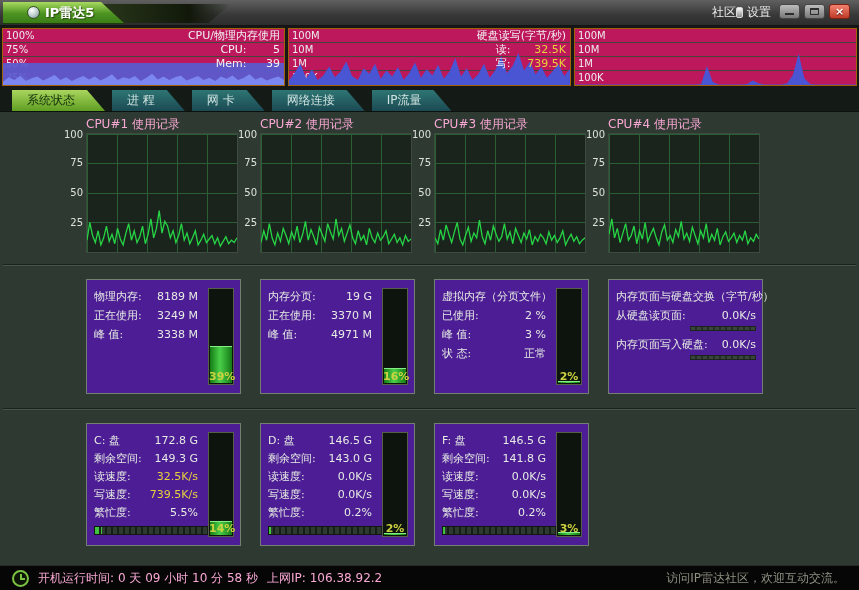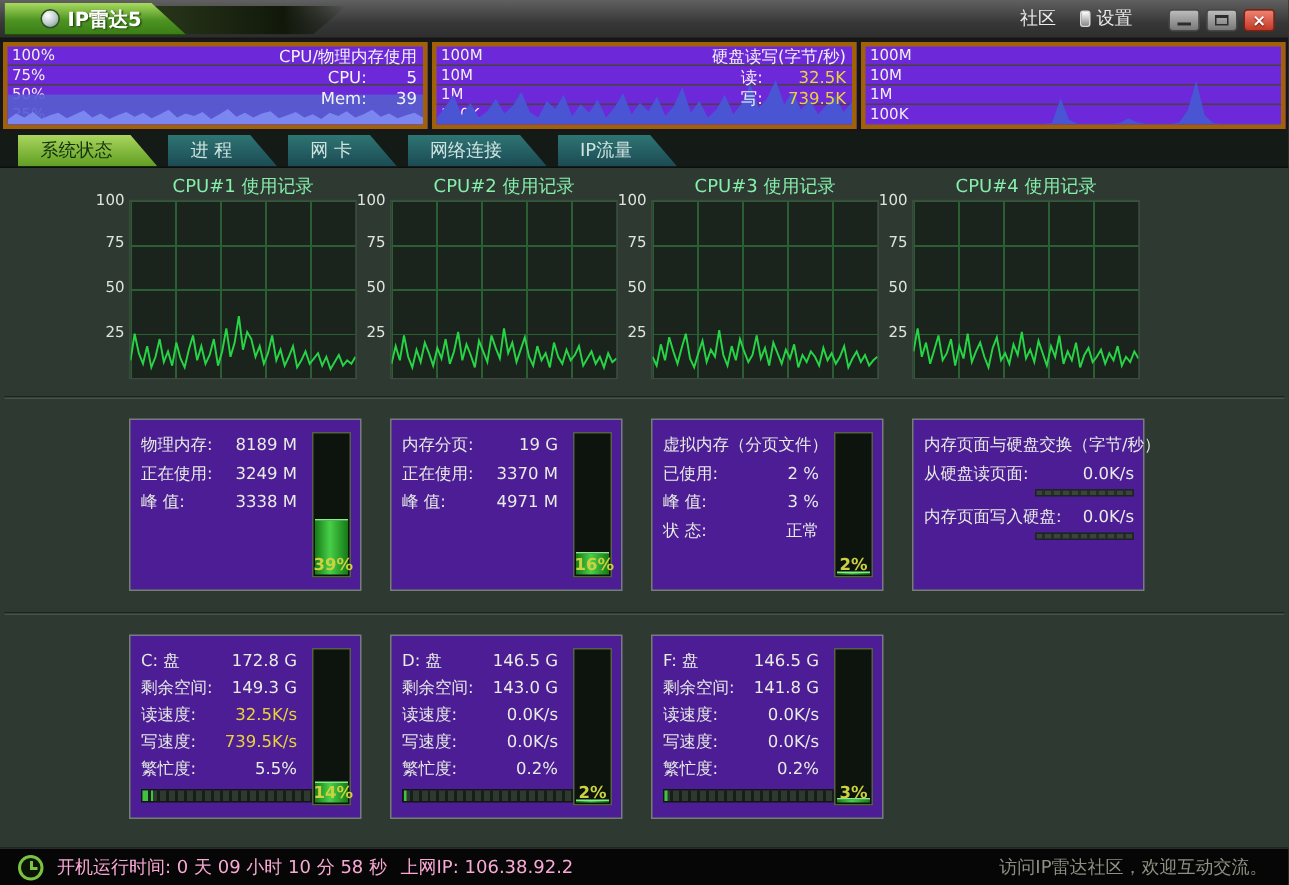--- a/index.html
+++ b/index.html
@@ -6,33 +6,33 @@
   html,body{width:859px;height:590px;overflow:hidden}
   body{font-family:"DejaVu Sans","Liberation Sans",sans-serif;background:#2e3932;position:relative}
 
   
   .titlebar{height:26px;background:linear-gradient(#606060,#383838 60%,#2d2d2d);border-bottom:1px solid #141414;position:relative;display:flex;align-items:center}
   .ribbon{position:absolute;left:3px;top:2px;width:235px;height:22px}
   .ribbon-tail{position:absolute;left:88px;top:2px;width:140px;height:19px;background:linear-gradient(90deg,#2c3a1c,#11180a 70%,rgba(17,24,10,0));clip-path:polygon(0 0,100% 0,84% 100%,0 100%)}
   .ribbon-green{position:absolute;left:0;top:0;width:122px;height:22px;background:linear-gradient(#a8da5f,#4d9422 55%,#3a7d16);clip-path:polygon(0 0,98px 0,122px 22px,0 22px);display:flex;align-items:center;gap:5px;padding-left:24px;border-bottom:1px solid #1e3c0c}
   .logo{width:13px;height:13px;border-radius:50%;background:radial-gradient(circle at 35% 30%,#ffffff,#b9c9c9 55%,#66807f);border:1px solid #2f4f1f;flex:none}
   .apptitle{font-size:13px;font-weight:bold;color:#fff;text-shadow:1px 1px 1px #274a0e;white-space:nowrap}
-  .menu{margin-left:auto;display:flex;align-items:flex-end;gap:16px;padding-right:9px}
+  .menu{margin-left:auto;display:flex;align-items:flex-start;padding-right:9px}
   .menu-item{font-size:12px;color:#ececec;display:flex;align-items:center;gap:4px;cursor:default}
   .settings-glyph{width:7px;height:11px;border:1px solid #d8d8d8;border-radius:2px;background:linear-gradient(#fdfdfd,#8a8a8a)}
   .winbtns{display:flex;gap:4px;margin-left:8px}
   .winbtn{width:21px;height:15px;border-radius:3px;background:linear-gradient(#bdbdbd,#787878);border:1px solid #474747;display:flex;align-items:center;justify-content:center}
   .winbtn.close{background:linear-gradient(#f08370,#c03a28);border-color:#7e2014}
   .glyph-min{width:9px;height:2px;background:#2c2c2c;margin-top:4px}
   .glyph-max{width:9px;height:7px;border:1px solid #2c2c2c;border-top-width:2px}
   .glyph-close{color:#fff;font-size:11px;font-weight:bold;line-height:1;text-shadow:0 1px 1px #601008}
 
   
   .meters{height:62px;background:#171717;display:flex;gap:3px;padding:2px 2px}
-  .meter-panel{flex:1;position:relative;background:#6d28d9;border:3px solid #a16207;overflow:hidden}
+  .meter-panel{flex:1;position:relative;background:#be185d;border:1px solid #a16207;overflow:hidden}
   .meter-rows{position:absolute;inset:0}
   .meter-row{height:25%;border-bottom:1px solid #46443a;position:relative}
   .meter-row:last-child{border-bottom:none}
   .scale-label{position:absolute;left:3px;top:0;font-size:10px;line-height:13px;color:#ececec;z-index:2}
   .mem-fill{position:absolute;left:0;right:0;bottom:0;background:rgba(88,92,208,0.92);z-index:3}
   .meter-spark{position:absolute;inset:0;width:100%;height:100%;z-index:4}
   .meter-stats{position:absolute;top:0;right:4px;text-align:right;z-index:5;font-size:11px;color:#f2f2f2}
   .meter-stats .line{height:14px;line-height:14px;white-space:nowrap}
   .sv{display:inline-block;text-align:right}
   .sv.w30{min-width:30px}.sv.w52{min-width:52px}.sv.w55{min-width:55px}
@@ -40,21 +40,21 @@
 
   
   .tabbar{height:24px;background:#141b17;display:flex;align-items:flex-end;padding-left:12px;gap:7px;border-bottom:1px solid #0b110d}
   .tab{height:21px;padding:0 30px 0 15px;clip-path:polygon(0 0,calc(100% - 18px) 0,100% 100%,0 100%);font-size:12px;color:#cfe3e0;background:linear-gradient(#2e7573,#1b4a54);display:flex;align-items:center;white-space:nowrap;cursor:default}
   .tab.active{background:linear-gradient(#aad55e,#5f9e22);color:#12300a;font-weight:normal}
 
   
   .content{height:453px;background:#2e3932;padding-top:5px;position:relative}
   .cpu-row{display:flex;padding-left:64px}
   .cpu-group{width:174px}
-  .cpu-title{font-size:12px;color:#86efac;text-align:center;padding-left:22px;height:16px;line-height:15px;white-space:nowrap}
+  .cpu-title{font-size:12px;color:#f9a8d4;padding-left:22px;height:16px;line-height:15px;white-space:nowrap}
   .cpu-body{display:flex}
   .cpu-axis{width:22px;position:relative;font-size:10px;color:#dde2da}
   .cpu-axis span{position:absolute;right:3px;transform:translateY(-55%)}
   .ax0{top:2%}.ax1{top:25%}.ax2{top:50%}.ax3{top:75%}
   .cpu-graph{width:152px;height:120px;background:#1a241d;border:1px solid #3d4a40;position:relative;
     background-image:repeating-linear-gradient(to right,#2a5e33 0 1px,transparent 1px 20%),repeating-linear-gradient(to bottom,#2a5e33 0 1px,transparent 1px 25%)}
   .cpu-graph svg{position:absolute;inset:0;width:100%;height:100%}
 
   .sep{height:2px;margin:11px 3px 0 3px;border-top:1px solid #1b231e;border-bottom:1px solid #46544a}
 

